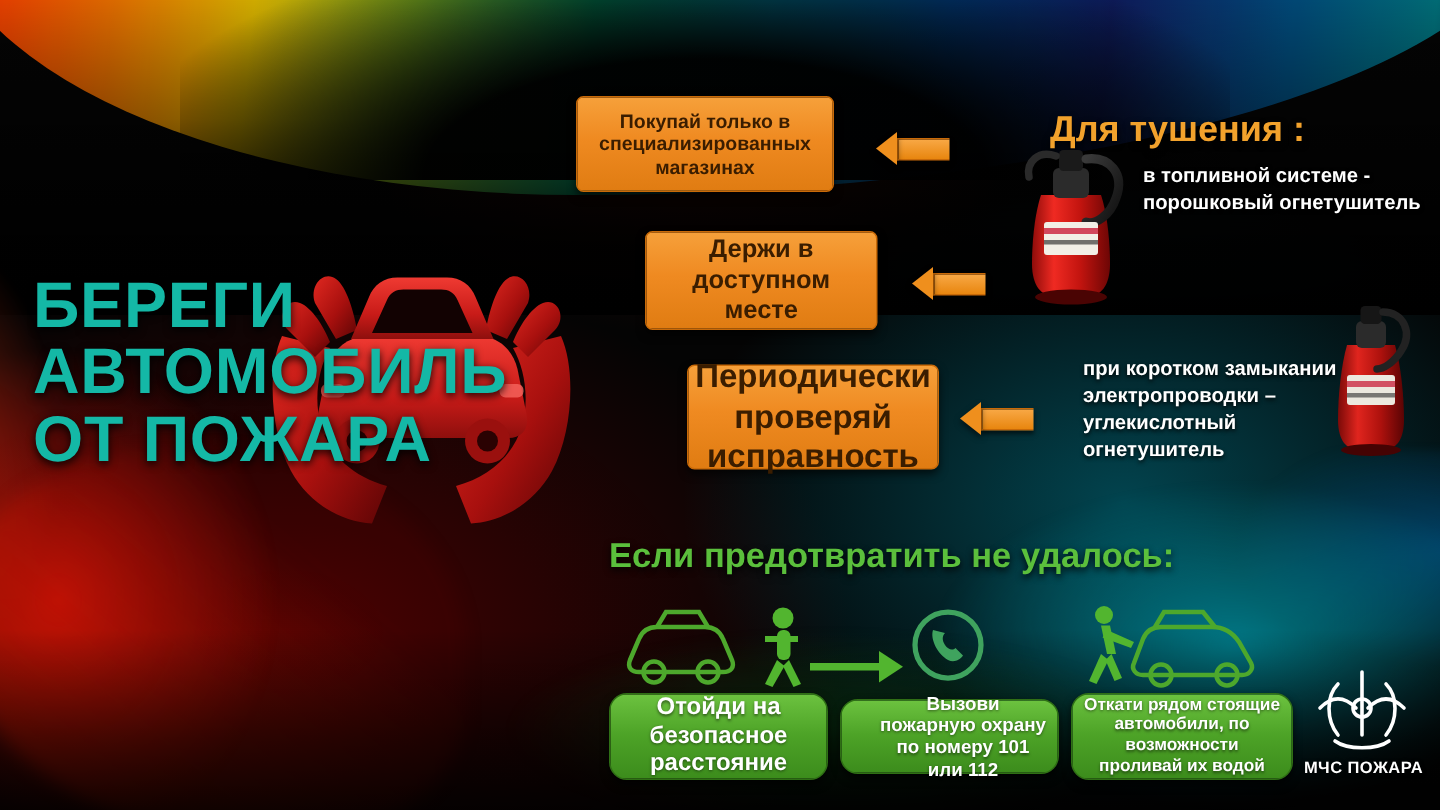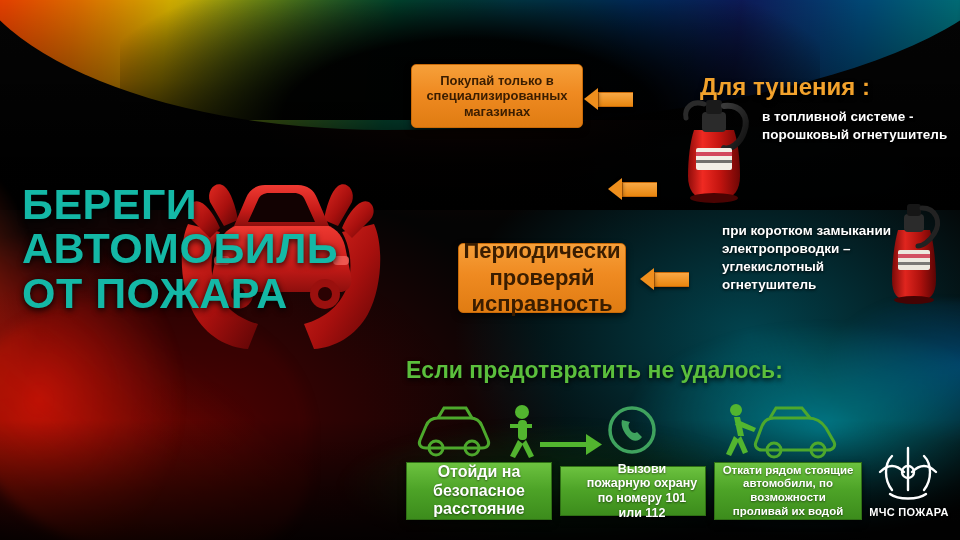--- a/index.html
+++ b/index.html
@@ -133,21 +133,21 @@
     color: #3a1d00;
     font-weight: bold;
     text-align: center;
     display: flex;
     align-items: center;
     justify-content: center;
     line-height: 1.2;
     padding: 4px 8px;
     box-sizing: border-box;
   }
-  #obox-1 { left: 411px; top: 64px;  width: 172px; height: 64px; font-size: 13px; }
+  #obox-1 { left: 384px; top: 64px;  width: 172px; height: 64px; font-size: 13px; }
   #obox-2 { left: 430px; top: 154px; width: 155px; height: 66px; font-size: 17px; }
   #obox-3 { left: 458px; top: 243px; width: 168px; height: 70px; font-size: 22px; }
 
   
   .arrow {
     position: absolute;
     height: 22px;
     display: flex;
     align-items: center;
   }
@@ -185,42 +185,42 @@
   }
   .ext-text {
     position: absolute;
     color: #ffffff;
     font-size: 13.5px;
     font-weight: bold;
     line-height: 1.33;
     text-shadow: 0 1px 3px rgba(0,0,0,0.95);
   }
   #ext-text-1 { left: 762px; top: 108px; width: 190px; }
-  #ext-text-2 { left: 722px; top: 222px; width: 180px; }
+  #ext-text-2 { left: 722px; top: 237px; width: 180px; }
 
   .ext-a { position: absolute; left: 672px; top: 86px; width: 86px; height: 118px; }
   .ext-b { position: absolute; left: 884px; top: 196px; width: 62px; height: 110px; }
 
   
   .section-title-green {
     position: absolute;
     left: 406px;
     top: 357px;
     color: #5bbf3c;
     font-size: 23px;
     font-weight: bold;
     text-shadow: 0 2px 5px rgba(0,0,0,0.95);
   }
   .green-icons { position: absolute; left: 404px; top: 396px; width: 460px; height: 68px; }
 
   .gbox {
     position: absolute;
     background: linear-gradient(180deg, #6cc23f 0%, #4da327 48%, #3c8c1c 100%);
     border: 1px solid #2f6f15;
-    border-radius: 0;
+    border-radius: 12px;
     box-shadow: 0 3px 6px rgba(0,0,0,0.7);
     color: #ffffff;
     font-weight: bold;
     text-align: center;
     display: flex;
     align-items: center;
     justify-content: center;
     line-height: 1.18;
     padding: 3px 6px;
     box-sizing: border-box;
@@ -299,20 +299,21 @@
     </svg>
   </div>
 
   <div class="slogan">
     <div>БЕРЕГИ</div>
     <div>АВТОМОБИЛЬ</div>
     <div>ОТ ПОЖАРА</div>
   </div>
 
   <div class="obox" id="obox-1">Покупай только в специализированных магазинах</div>
+  <div class="obox" id="obox-2">Держи в доступном месте</div>
   <div class="obox" id="obox-3">Периодически проверяй исправность</div>
 
   <div class="arrow" id="arrow-1">
     <div class="head"></div>
     <div class="shaft"></div>
   </div>
   <div class="arrow" id="arrow-2">
     <div class="head"></div>
     <div class="shaft"></div>
   </div>

